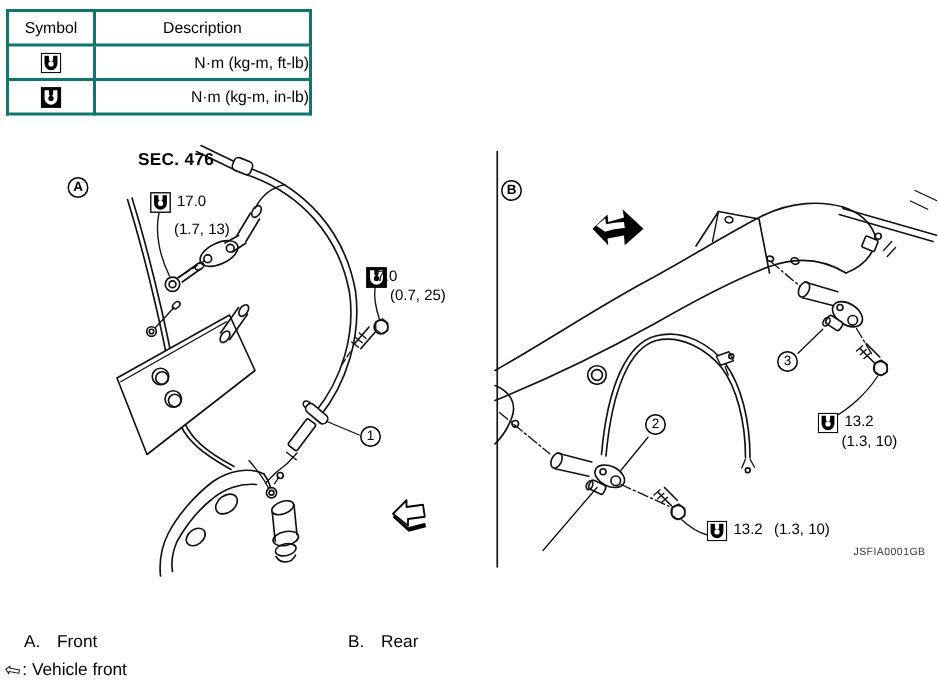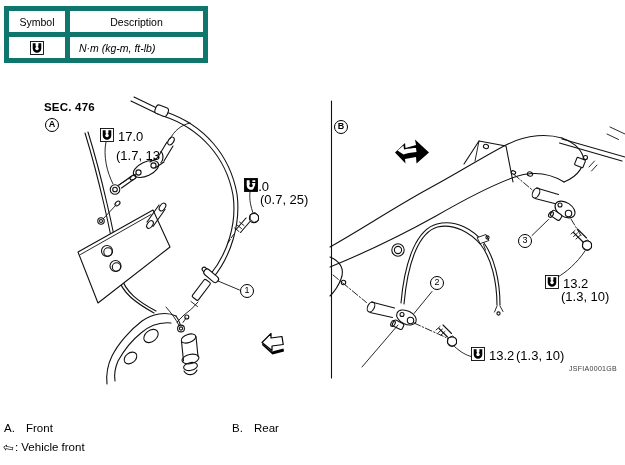--- a/index.html
+++ b/index.html
@@ -1,35 +1,35 @@
 <!DOCTYPE html>
 <html><head>
 <meta charset="utf-8">
 <style>
   html,body{margin:0;padding:0;background:#fff;}
   .page{position:relative;width:625px;height:465px;background:#fff;overflow:hidden;
         font-family:"Liberation Sans","DejaVu Sans",sans-serif;color:#000;}
   
   table.legend{position:absolute;left:4px;top:6px;width:204px;border-collapse:collapse;
                border:2px solid #000;table-layout:fixed;}
-  .legend th,.legend td{border:5px solid #0f766e;height:21px;padding:0;font-size:10.5px;
+  .legend th,.legend td{border:2px solid #0f766e;height:21px;padding:0;font-size:10.5px;
                font-weight:400;text-align:center;vertical-align:middle;}
   .legend .col-sym{width:56px;}
-  .legend td.desc{text-align:left;padding-left:9px;font-style:italic;}
+  .legend td.desc{text-align:right;padding-left:9px;}
   .licon{display:inline-block;width:14px;height:14px;vertical-align:middle;}
   .licon svg{display:block;width:14px;height:14px;}
   
-  .abs{position:absolute;white-space:nowrap;}
+  .abs{position:absolute;white-space:nowrap;margin-left:48px;}
   .sec{font-size:11.5px;font-weight:700;letter-spacing:.2px;}
   .circ{position:absolute;width:14px;height:14px;box-sizing:border-box;border:1.3px solid #000;
         border-radius:50%;font-size:9px;line-height:11px;text-align:center;background:#fff;}
   .circ.bold{font-weight:700;}
   .tq-icon{position:absolute;width:14px;height:14px;}
   .tq-icon svg{display:block;width:14px;height:14px;}
-  .tval{position:absolute;font-size:13px;white-space:nowrap;}
+  .tval{position:absolute;font-size:10px;white-space:nowrap;}
   .figid{position:absolute;left:497px;top:365px;width:120px;text-align:right;
          font-size:7px;color:#3a3a3a;letter-spacing:.3px;}
   
   .cap{position:absolute;font-size:11.5px;white-space:nowrap;}
   .capnum{display:inline-block;width:22px;}
   .vficon{display:inline-block;font-size:13px;line-height:11px;transform:rotate(10deg);
           vertical-align:-1px;margin-right:1px;}
   svg.art{position:absolute;left:0;top:95px;}
   .defs{position:absolute;width:0;height:0;overflow:hidden;}
 </style>
@@ -69,20 +69,28 @@
       </tr>
     </thead>
     <tbody>
       <tr>
         <td>
           <span class="licon"><svg viewBox="0 0 16 16">
                 <use href="#sym-wrench-light"></use>
               </svg></span>
         </td>
         <td class="desc">N·m (kg-m, ft-lb)</td>
+      </tr>
+      <tr>
+        <td>
+          <span class="licon"><svg viewBox="0 0 16 16">
+                <use href="#sym-wrench-dark"></use>
+              </svg></span>
+        </td>
+        <td class="desc">N·m (kg-m, in-lb)</td>
       </tr>
     </tbody>
   </table>
 
   <svg class="art" width="625" height="290" viewBox="0 0 625 290" fill="none" stroke="#111" stroke-width="1.1" stroke-linecap="round" stroke-linejoin="round">
 
     <line x1="331.5" y1="6" x2="331.5" y2="283"></line>
 
     <g>
 
@@ -293,21 +301,21 @@
   <span class="tq-icon" style="left:471px;top:347px">
       <svg viewBox="0 0 16 16">
         <use href="#sym-wrench-light"></use>
       </svg>
     </span>
   <span class="tval" style="left:489px;top:348px">13.2</span>
   <span class="tval" style="left:516px;top:348px">(1.3, 10)</span>
 
   <div class="figid">JSFIA0001GB</div>
 
-  <div class="cap" style="left:4px;top:422px">
+  <div class="cap" style="left:16px;top:422px">
     <span class="capnum">A.</span><span>Front</span>
   </div>
   <div class="cap" style="left:232px;top:422px">
     <span class="capnum">B.</span><span>Rear</span>
   </div>
   <div class="cap" style="left:3px;top:441px">
     <span class="vficon">⇦</span><span>:</span>
     <span>Vehicle front</span>
   </div>
 

